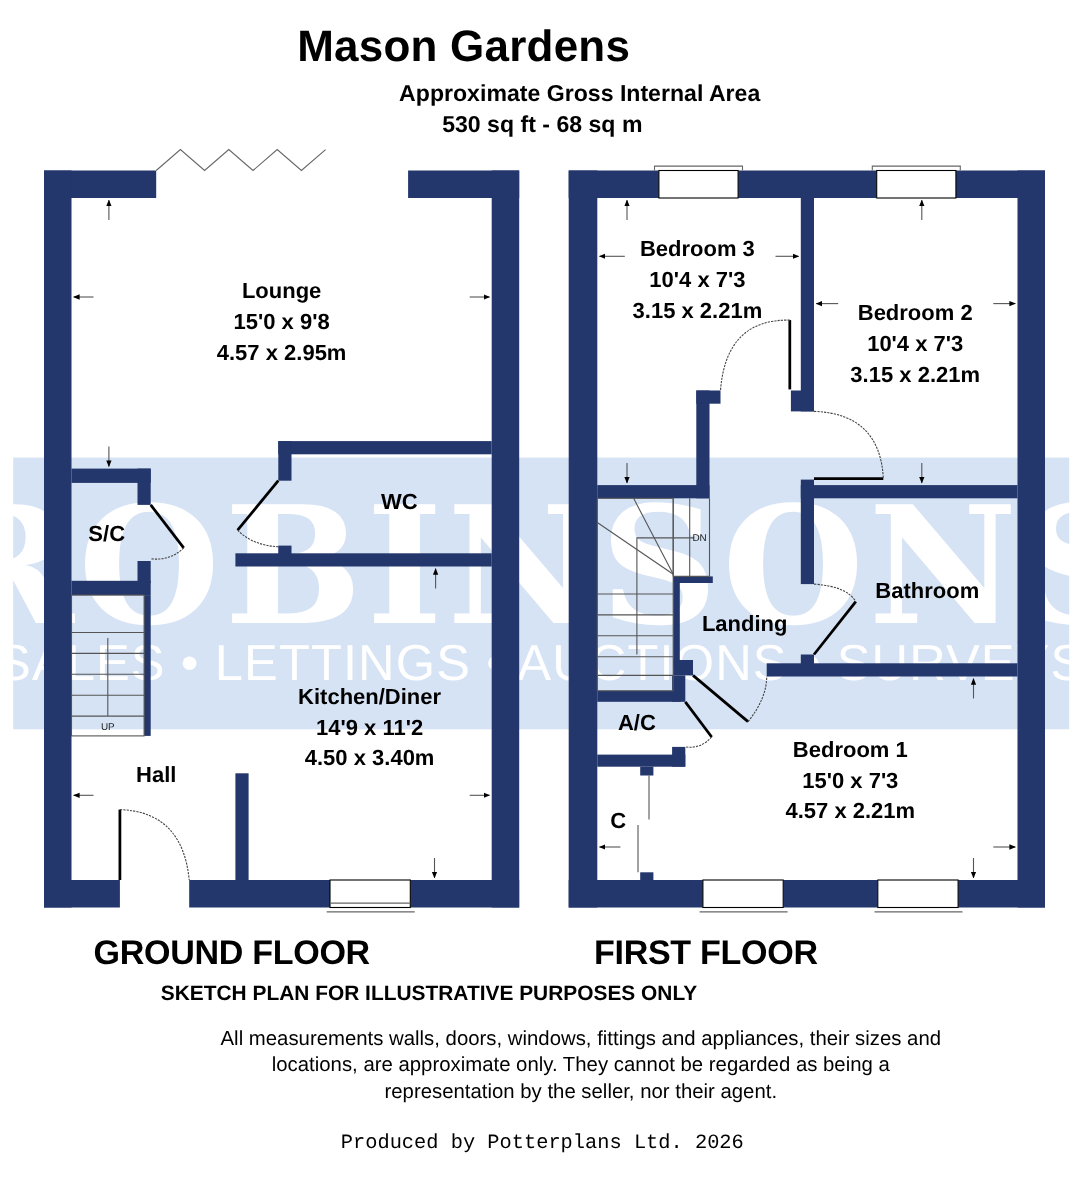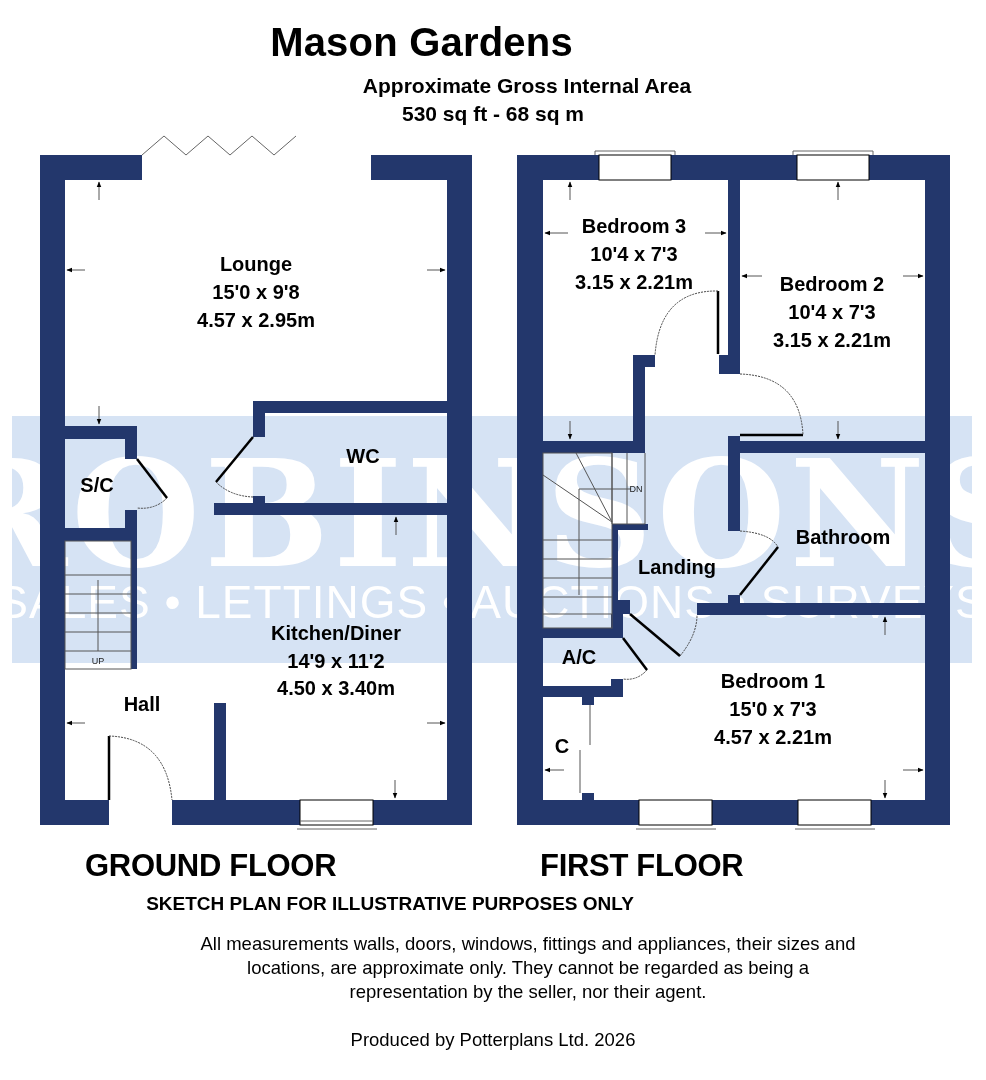--- a/index.html
+++ b/index.html
@@ -11,21 +11,21 @@
   svg.plan { position: absolute; left: 0; top: 0; }
   .room-label { font-family: "Liberation Sans", sans-serif; font-weight: bold; font-size: 20px; fill: #000; }
   .small-label { font-family: "Liberation Sans", sans-serif; font-size: 9px; fill: #222; }
   .wm-big { font-family: "DejaVu Serif", "Liberation Serif", serif; font-weight: bold; font-size: 148px; fill: #ffffff; letter-spacing: 4px; }
   .wm-small { font-family: "Liberation Sans", sans-serif; font-size: 46px; fill: #ffffff; letter-spacing: 1px; }
   .floor-label { position: absolute; top: 848px; font-weight: bold; font-size: 31px; letter-spacing: -0.3px; margin-left: 48px; }
   .gf { left: 37px; }
   .ff { left: 492px; }
   .sketch { position: absolute; top: 893px; left: 0; width: 780px; text-align: center; font-weight: bold; font-size: 19px; }
   .disclaimer { position: absolute; top: 932px; left: 170px; width: 660px; text-align: center; font-size: 18.5px; line-height: 24px; margin-left: 28px; }
-  .produced { position: absolute; top: 1029px; left: 0; width: 986px; text-align: center; font-size: 18.5px; }
+  .produced { position: absolute; top: 1029px; left: 0; width: 986px; text-align: center; font-size: 18.5px; font-family: Liberation Mono, monospace; }
 </style>
 </head>
 <body>
 
 <div class="title">Mason Gardens</div>
 <div class="subtitle sub1">Approximate Gross Internal Area</div>
 <div class="subtitle sub2">530 sq ft - 68 sq m</div>
 
 <svg class="plan" width="986" height="840" viewBox="0 0 986 840" xmlns="http://www.w3.org/2000/svg">
   <defs>

